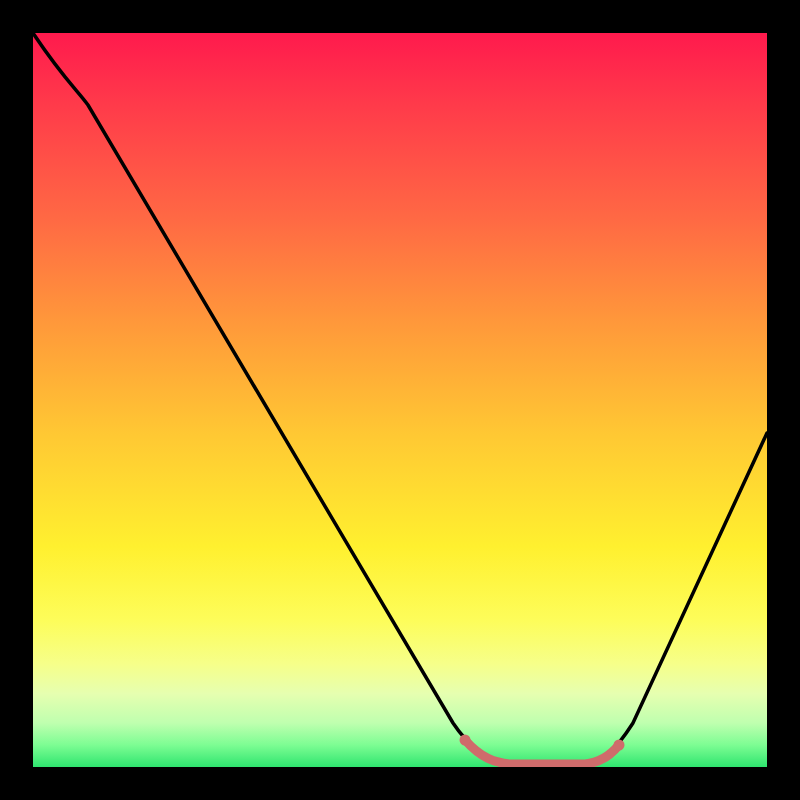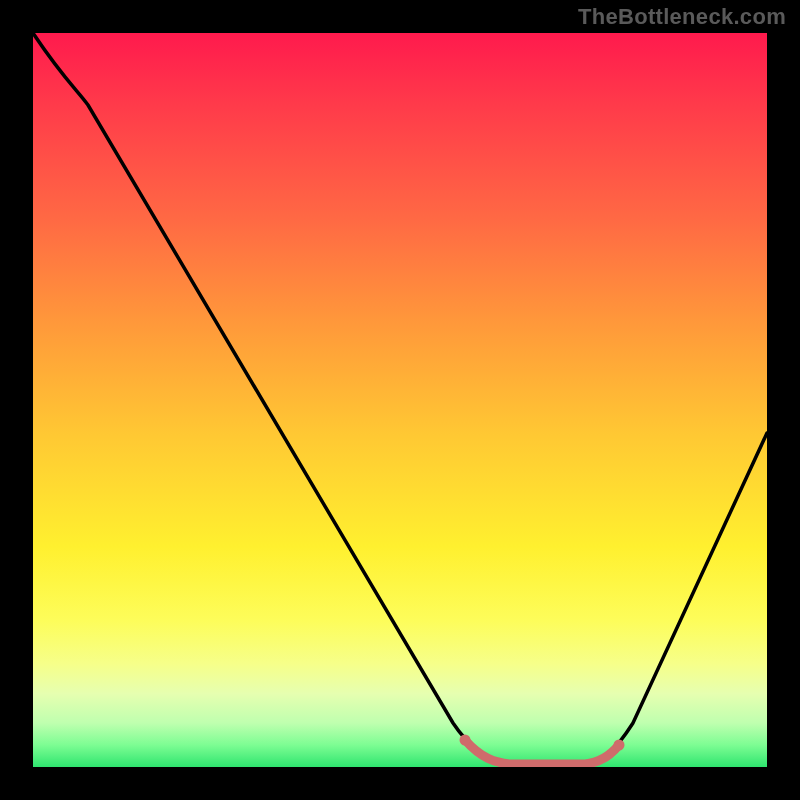--- a/index.html
+++ b/index.html
@@ -52,21 +52,20 @@
   svg.curve {
     position: absolute;
     inset: 0;
   }
 </style>
 </head>
 <body>
 
 <div class="container">
 
-  <div class="attribution">TheBottleneck.com</div>
 
   <div class="plot-area">
     <div class="gradient-bg"></div>
 
     <svg class="curve" viewBox="0 0 734 734" preserveAspectRatio="none">
 
       <path d="M 0 0
                C 30 45, 45 58, 55 72
                L 420 690
                C 440 720, 460 728, 475 730

